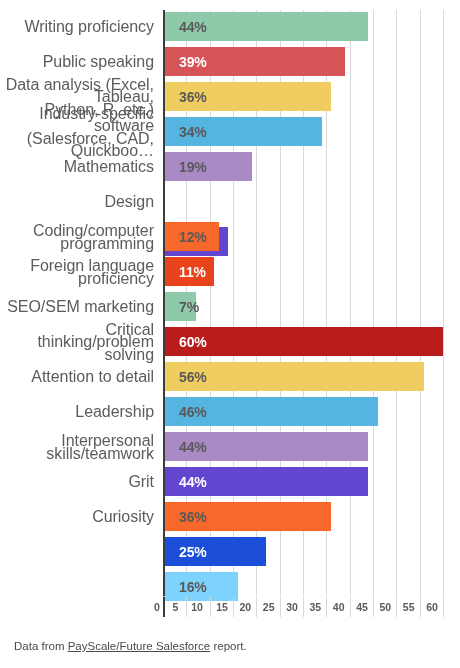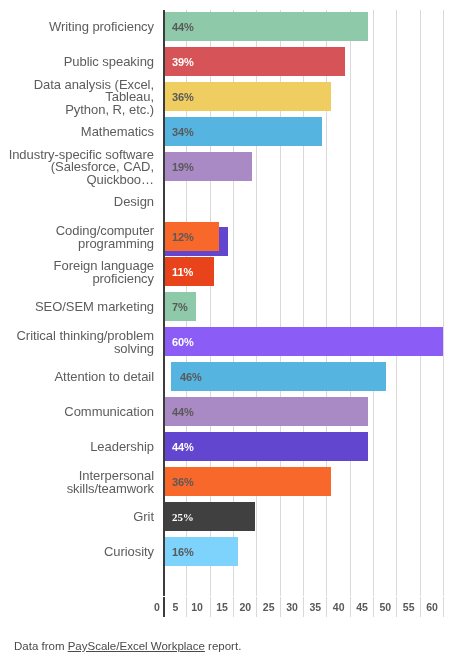--- a/index.html
+++ b/index.html
@@ -64,23 +64,23 @@
   }
   .bar {
     position: absolute;
     left: 0;
     top: 2px;
     height: 29px;
     display: flex;
     align-items: center;
   }
   .bar-value {
-    font-size: 11px;
+    font-size: 14px;
     font-weight: bold;
-    padding-left: 9px;
+    padding-left: 16px;
     white-space: nowrap;
     letter-spacing: -0.1px;
   }
   .bar-value.dark  { color: #595959; }
   .bar-value.light { color: #ffffff; }
 
   
   #ylabels {
     position: absolute;
     left: 0;
@@ -89,21 +89,21 @@
     height: 586px;
     z-index: 5;
   }
   .ylabel {
     height: 35px;
     display: flex;
     align-items: center;
     justify-content: flex-end;
     text-align: right;
     padding-right: 5px;
-    font-size: 13px;
+    font-size: 16px;
     color: #5c5c5c;
     line-height: 12.5px;
     letter-spacing: -0.05px;
   }
   .ylabel span { display: block; }
 
   
   #xaxis {
     position: absolute;
     left: 163px;
@@ -214,46 +214,51 @@
           <div class="bar" title="Foreign language proficiency: 11%" style="width: 51.3333px; background: rgb(232, 67, 26);">
             <span class="bar-value light">11%</span>
           </div>
         </div>
         <div class="bar-row">
           <div class="bar" title="SEO/SEM marketing: 7%" style="width: 32.6667px; background: rgb(142, 201, 169);">
             <span class="bar-value dark">7%</span>
           </div>
         </div>
         <div class="bar-row">
-          <div class="bar" title="Critical thinking/problem solving: 60%" style="width: 280px; background: #8b5cf6;">
+          <div class="bar" title="Critical thinking/problem solving: 60%" style="width: 280px; background: #b91c1c;">
             <span class="bar-value light">60%</span>
           </div>
         </div>
         <div class="bar-row">
-          <div class="bar" title="Communication: 46%" style="width: 214.667px; background: rgb(86, 180, 224); margin-left: 8px;">
+          <div class="bar" title="Attention to detail: 56%" style="width: 261.333px; background: rgb(239, 205, 96);">
+            <span class="bar-value dark">56%</span>
+          </div>
+        </div>
+        <div class="bar-row">
+          <div class="bar" title="Communication: 46%" style="width: 214.667px; background: rgb(86, 180, 224);">
             <span class="bar-value dark">46%</span>
           </div>
         </div>
         <div class="bar-row">
           <div class="bar" title="Ownership: 44%" style="width: 205.333px; background: rgb(169, 138, 196);">
             <span class="bar-value dark">44%</span>
           </div>
         </div>
         <div class="bar-row">
           <div class="bar" title="Leadership: 44%" style="width: 205.333px; background: rgb(98, 70, 208);">
             <span class="bar-value light">44%</span>
           </div>
         </div>
         <div class="bar-row">
           <div class="bar" title="Interpersonal skills/teamwork: 36%" style="width: 168px; background: rgb(248, 104, 42);">
             <span class="bar-value dark">36%</span>
           </div>
         </div>
         <div class="bar-row">
-          <div class="bar" title="Grit: 25%" style="width: 92px; background: #404040; font-family: Liberation Serif, serif;">
+          <div class="bar" title="Grit: 25%" style="width: 103px; background: #1d4ed8;">
             <span class="bar-value light">25%</span>
           </div>
         </div>
         <div class="bar-row">
           <div class="bar" title="Curiosity: 16%" style="width: 74.6667px; background: #7dd3fc;">
             <span class="bar-value dark">16%</span>
           </div>
         </div>
       </div>
 
@@ -269,31 +274,31 @@
           </div>
         </div>
         <div class="ylabel">
           <div>
             <span>Data analysis (Excel, Tableau,</span>
             <span>Python, R, etc.)</span>
           </div>
         </div>
         <div class="ylabel">
           <div>
-            <span>Mathematics</span>
-          </div>
-        </div>
-        <div class="ylabel">
-          <div>
             <span>Industry-specific software</span>
             <span>(Salesforce, CAD, Quickboo…</span>
           </div>
         </div>
         <div class="ylabel">
           <div>
+            <span>Mathematics</span>
+          </div>
+        </div>
+        <div class="ylabel">
+          <div>
             <span>Design</span>
           </div>
         </div>
         <div class="ylabel">
           <div>
             <span>Coding/computer programming</span>
           </div>
         </div>
         <div class="ylabel">
           <div>
@@ -307,25 +312,20 @@
         </div>
         <div class="ylabel">
           <div>
             <span>Critical thinking/problem</span>
             <span>solving</span>
           </div>
         </div>
         <div class="ylabel">
           <div>
             <span>Attention to detail</span>
-          </div>
-        </div>
-        <div class="ylabel">
-          <div>
-            <span>Communication</span>
           </div>
         </div>
         <div class="ylabel">
           <div>
             <span>Leadership</span>
           </div>
         </div>
         <div class="ylabel">
           <div>
             <span>Interpersonal skills/teamwork</span>
@@ -367,16 +367,16 @@
         <div class="xtick-line" style="left: 233.333px;"></div>
         <div class="xtick" style="left: 222.333px;">50</div>
         <div class="xtick-line" style="left: 256.667px;"></div>
         <div class="xtick" style="left: 245.667px;">55</div>
         <div class="xtick-line" style="left: 280px;"></div>
         <div class="xtick" style="left: 269px;">60</div>
       </div>
   </div>
 
   <div id="footer">
-    <span>Data from </span><span class="link">PayScale/Excel Workplace</span><span id="footer-caption-tail"> report.</span>
+    <span>Data from </span><span class="link">PayScale/Future Salesforce</span><span id="footer-caption-tail"> report.</span>
   </div>
 
 </div>
 
 </body></html>

